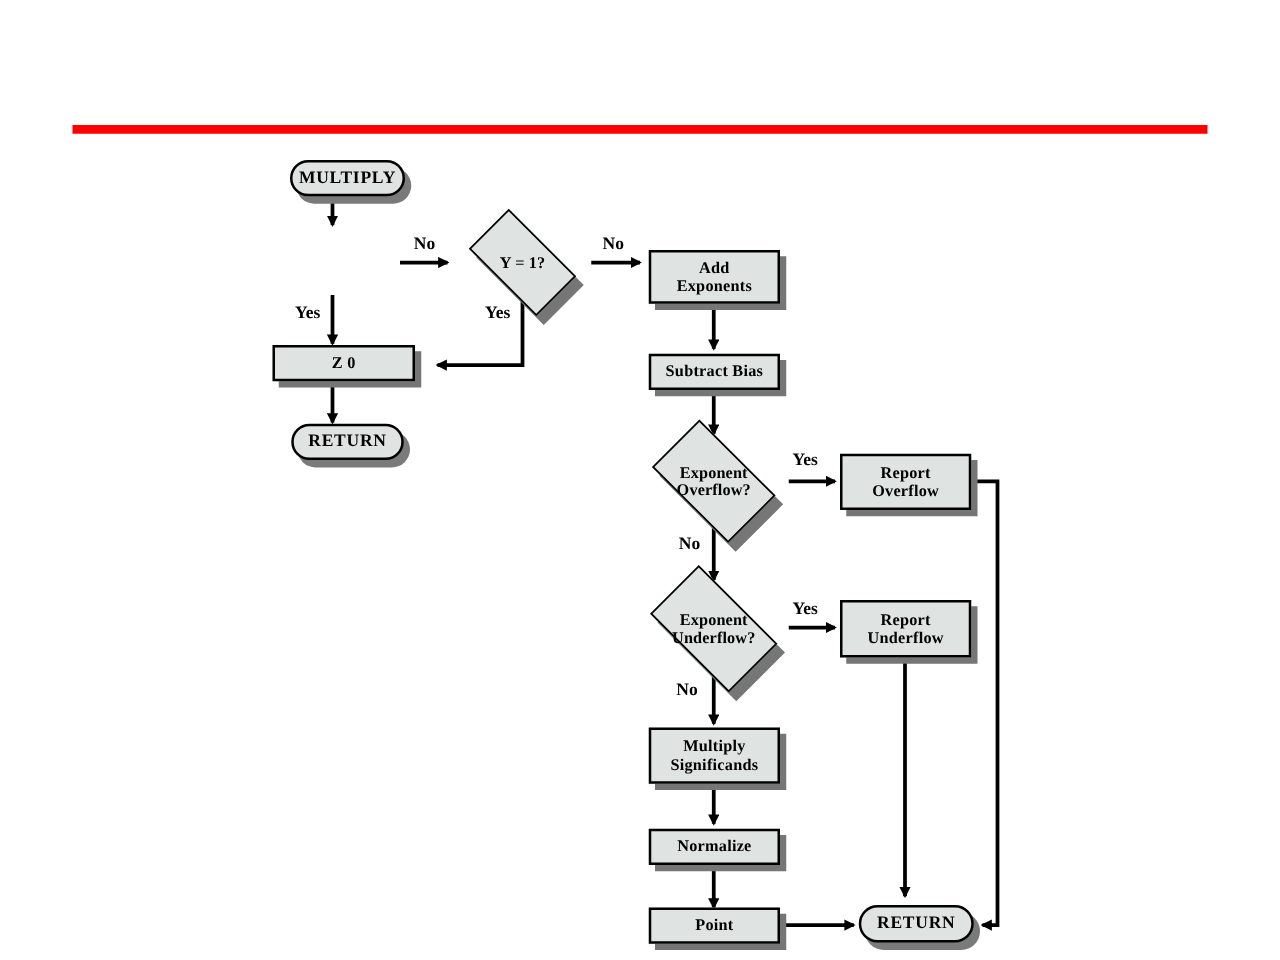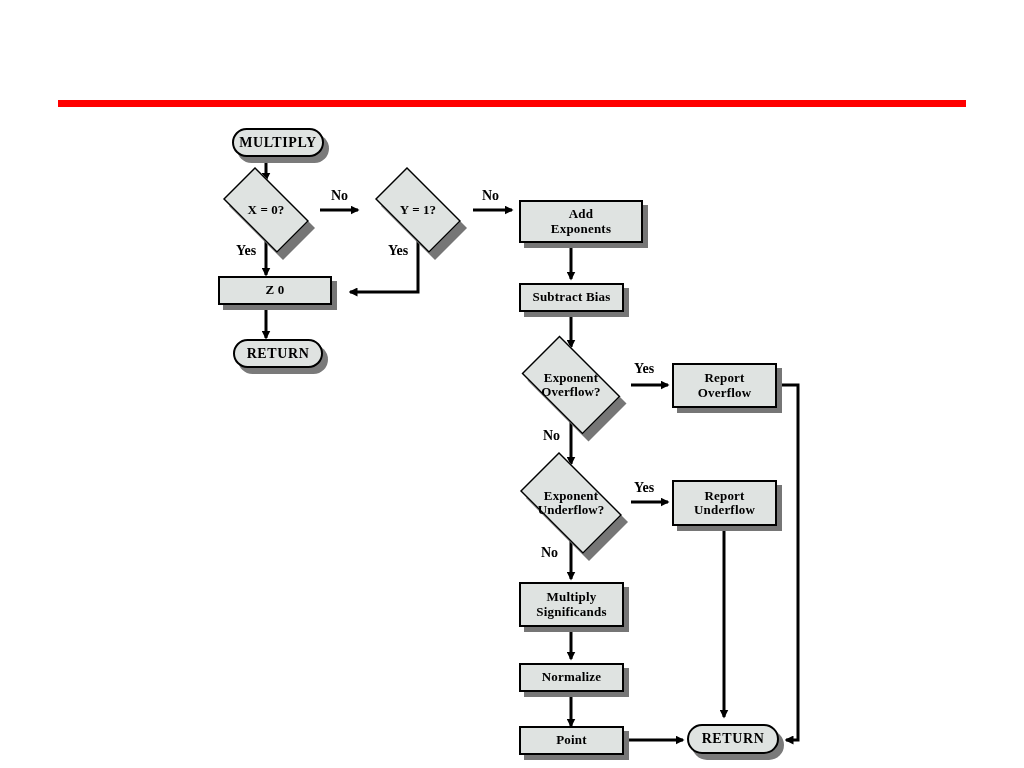--- a/index.html
+++ b/index.html
@@ -180,41 +180,36 @@
         <path d="M724,527 L724,717" marker-end="url(#ah)"></path>
 
         <path d="M777,385 L798,385 L798,740 L786,740" marker-end="url(#ah)"></path>
       </g>
     </svg>
 
     <div class="node term" style="left:232px; top:128px; width:92px; height:29px;">
       <span>MULTIPLY</span>
     </div>
 
-    <div class="node dec" style="left:212px; top:178px; width:108px; height:64px;">
-      <div class="dia-shadow"></div>
-      <div class="dia-shape"></div>
-      <div class="dia-label">X = 0?</div>
-    </div>
 
     <div class="node dec" style="left:364px; top:178px; width:108px; height:64px;">
       <div class="dia-shadow"></div>
       <div class="dia-shape"></div>
       <div class="dia-label">Y = 1?</div>
     </div>
 
     <div class="node proc" style="left:218px; top:276px; width:114px; height:29px;">
       <span>Z        0</span>
     </div>
 
     <div class="node term" style="left:233px; top:339px; width:90px; height:29px;">
       <span>RETURN</span>
     </div>
 
-    <div class="node proc" style="left:519px; top:200px; width:124px; height:43px; flex-direction:column;">
+    <div class="node proc" style="left:519px; top:200px; width:105px; height:43px; flex-direction:column;">
       <span>Add</span>
       <span>Exponents</span>
     </div>
 
     <div class="node proc" style="left:519px; top:283px; width:105px; height:29px;text-align:right;">
       <span>Subtract Bias</span>
     </div>
 
     <div class="node dec" style="left:510px; top:347px; width:122px; height:76px;">
       <div class="dia-shadow"></div>

